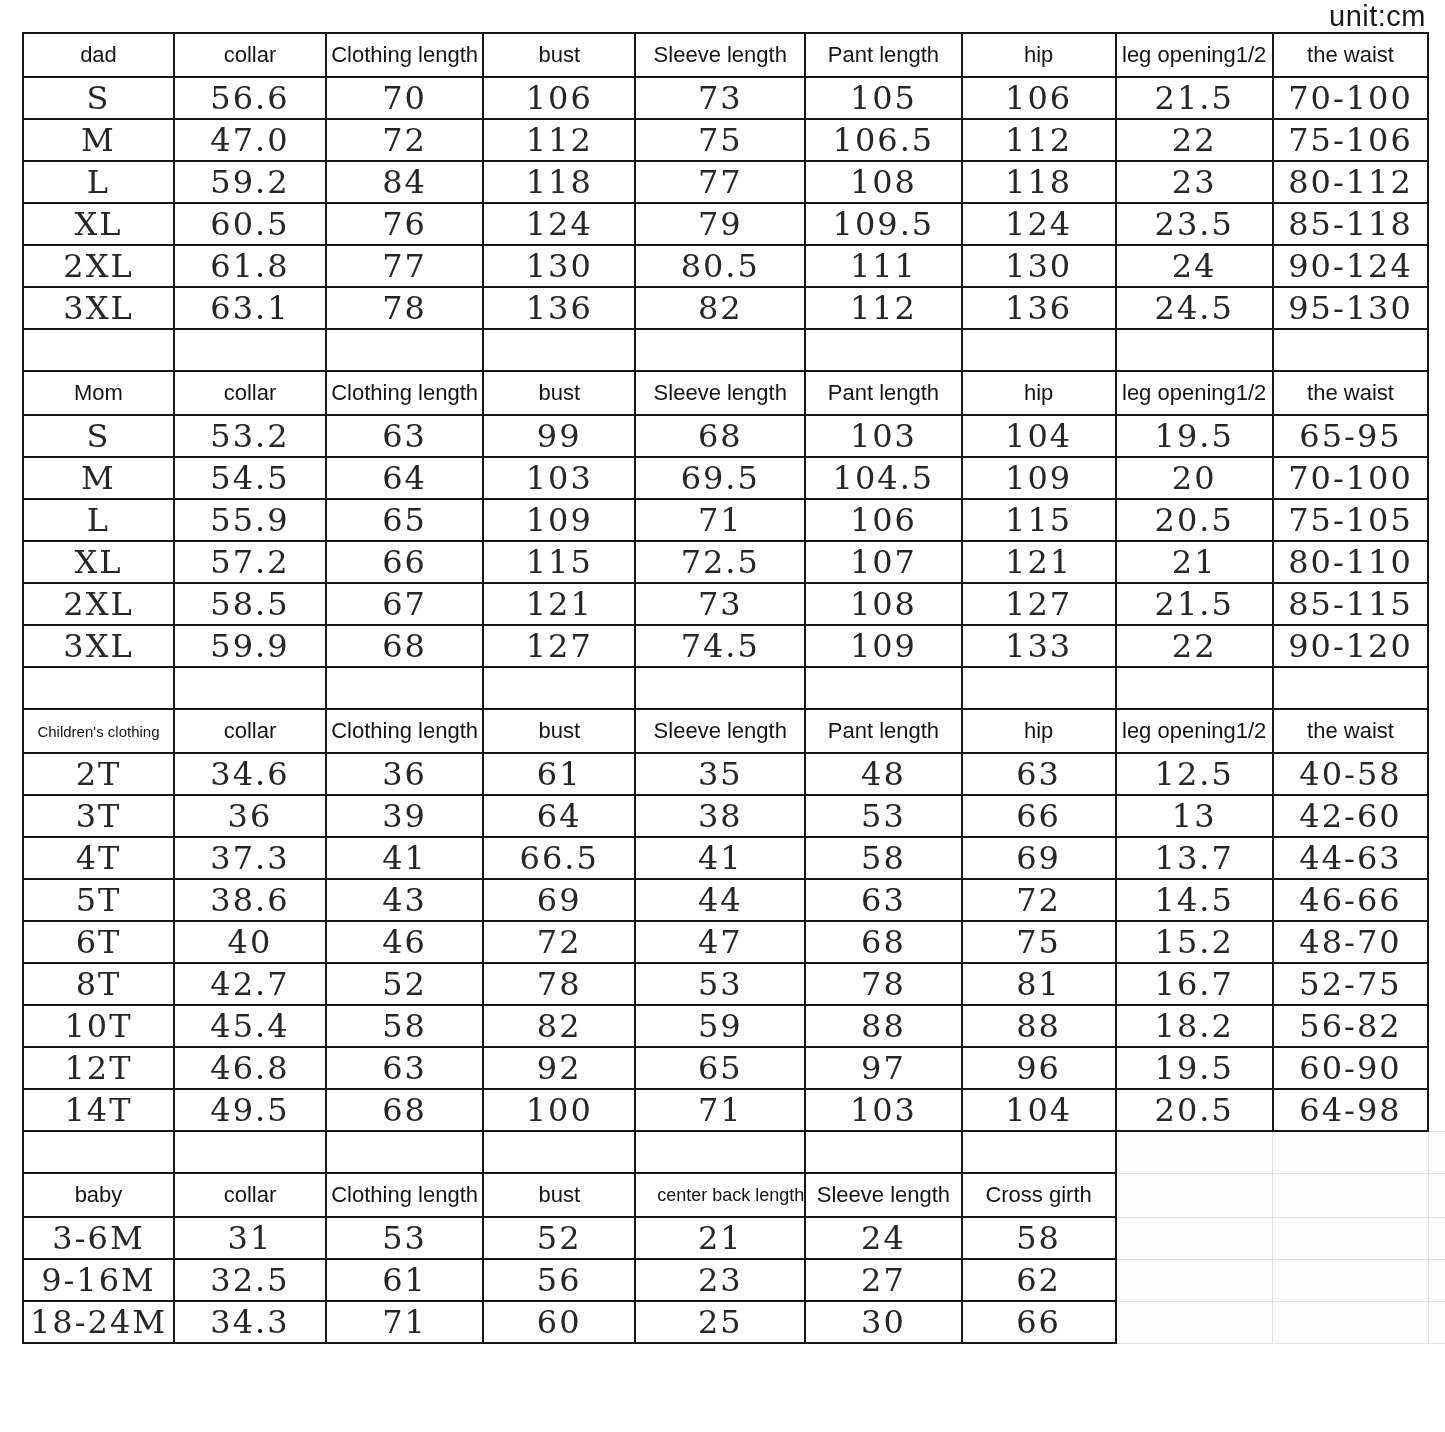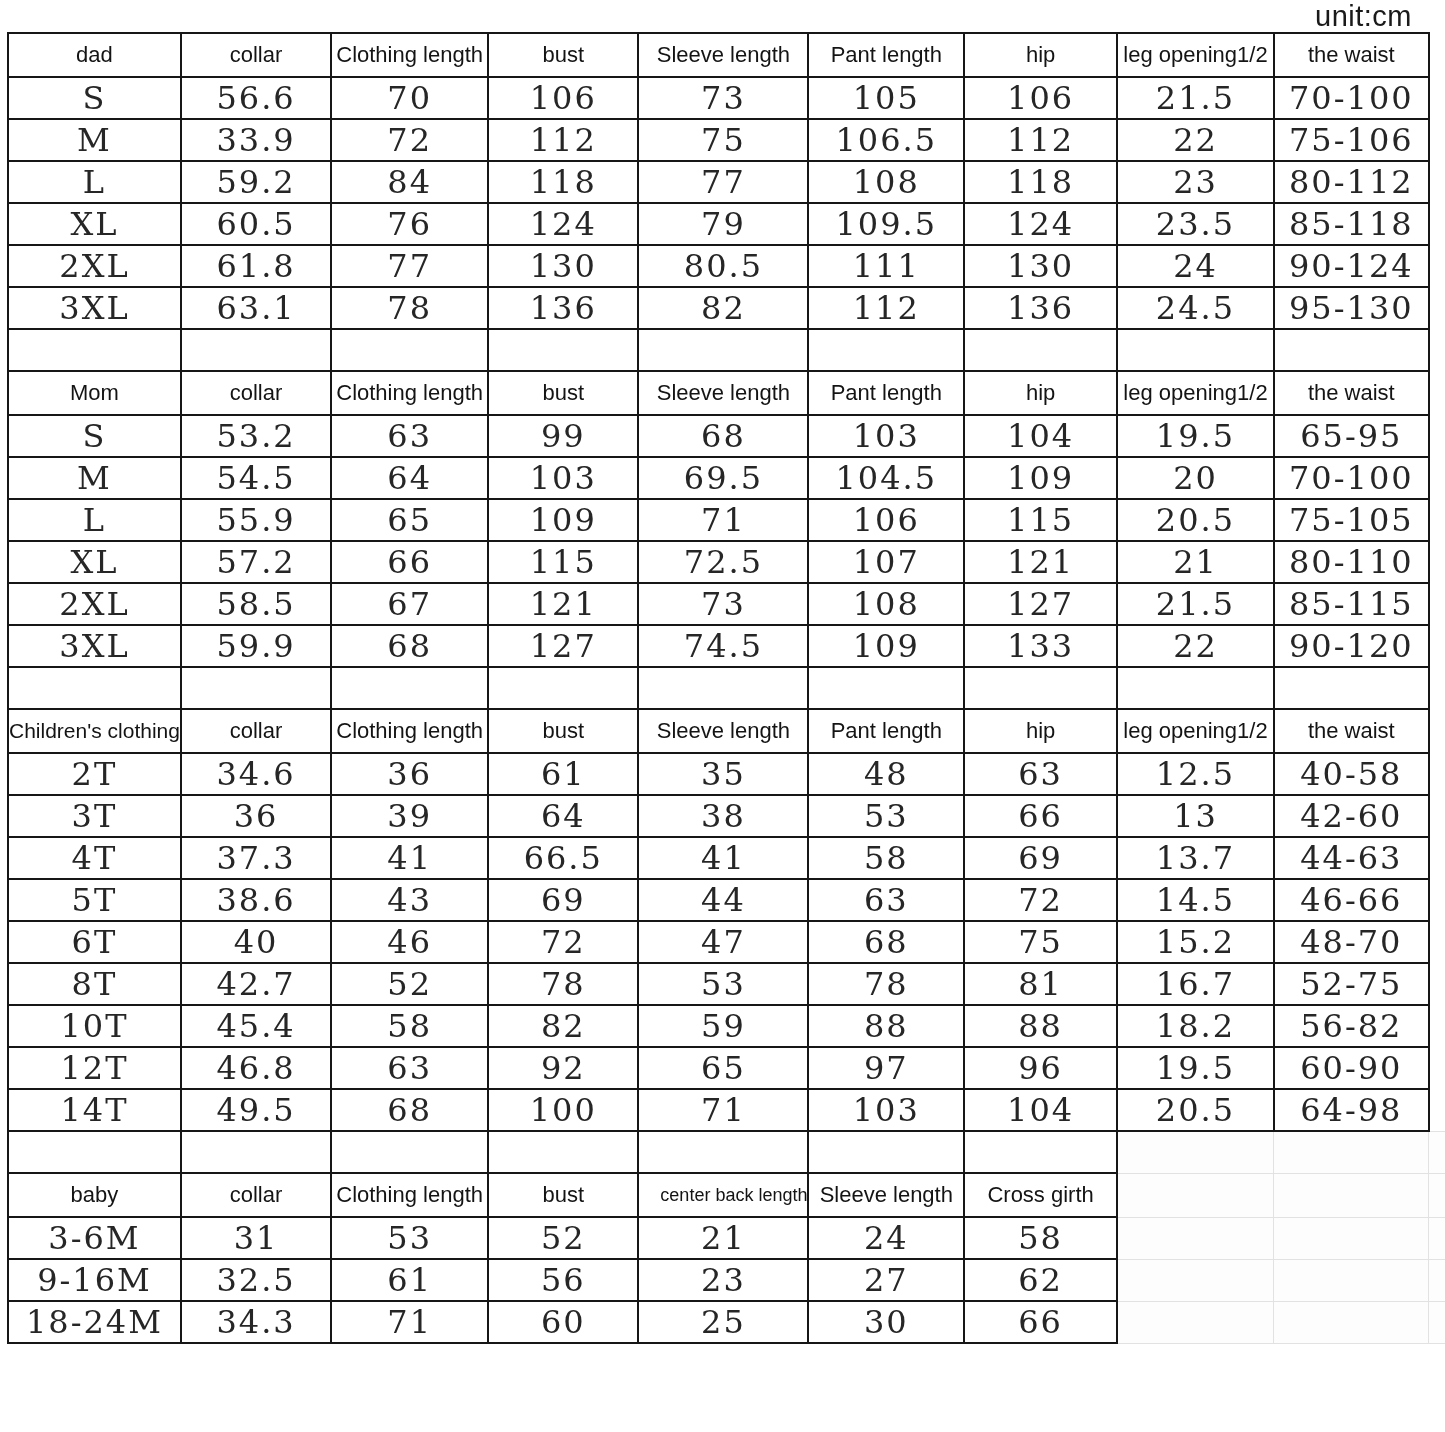--- a/index.html
+++ b/index.html
@@ -10,28 +10,28 @@
   body {
     position: relative;
     width: 1445px;
     height: 1432px;
     overflow: hidden;
     font-family: "Liberation Sans", sans-serif;
   }
   .unit-label {
     position: absolute;
     top: 0px;
-    right: 33px;
+    right: 19px;
     font-size: 29px;
     color: #1a1a1a;
     letter-spacing: 0.5px;
   }
   table.chart {
     position: absolute;
-    left: 7px;
+    left: 22px;
     top: 32px;
     border-collapse: collapse;
     table-layout: fixed;
     border-spacing: 0;
   }
   td {
     padding: 0;
     margin: 0;
     text-align: center;
     vertical-align: middle;
@@ -43,21 +43,21 @@
   td.g.edge { border-right: none; }
   td.n { border: none; }
   tr.hdr { height: 44px; }
   tr.dat { height: 42px; }
   .hcell {
     font-family: "Liberation Sans", sans-serif;
     font-size: 22px;
     color: #141414;
   }
   .hcell.hsm { font-size: 18px; padding-left: 21px; }
-  .hcell.hxs { font-size: 21px; border-radius: 9px; }
+  .hcell.hxs { font-size: 15px; border-radius: 9px; }
   .dcell {
     font-family: "DejaVu Serif", "Liberation Serif", serif;
     font-size: 32px;
     color: #262626;
     letter-spacing: 2px;
   }
 </style>
 </head>
 <body>
 
@@ -96,21 +96,21 @@
         <td class="b dcell">106</td>
         <td class="b dcell">73</td>
         <td class="b dcell">105</td>
         <td class="b dcell">106</td>
         <td class="b dcell">21.5</td>
         <td class="b dcell">70-100</td>
         <td class="n"></td>
       </tr>
       <tr class="dat">
         <td class="b dcell">M</td>
-        <td class="b dcell">33.9</td>
+        <td class="b dcell">47.0</td>
         <td class="b dcell">72</td>
         <td class="b dcell">112</td>
         <td class="b dcell">75</td>
         <td class="b dcell">106.5</td>
         <td class="b dcell">112</td>
         <td class="b dcell">22</td>
         <td class="b dcell">75-106</td>
         <td class="n"></td>
       </tr>
       <tr class="dat">

